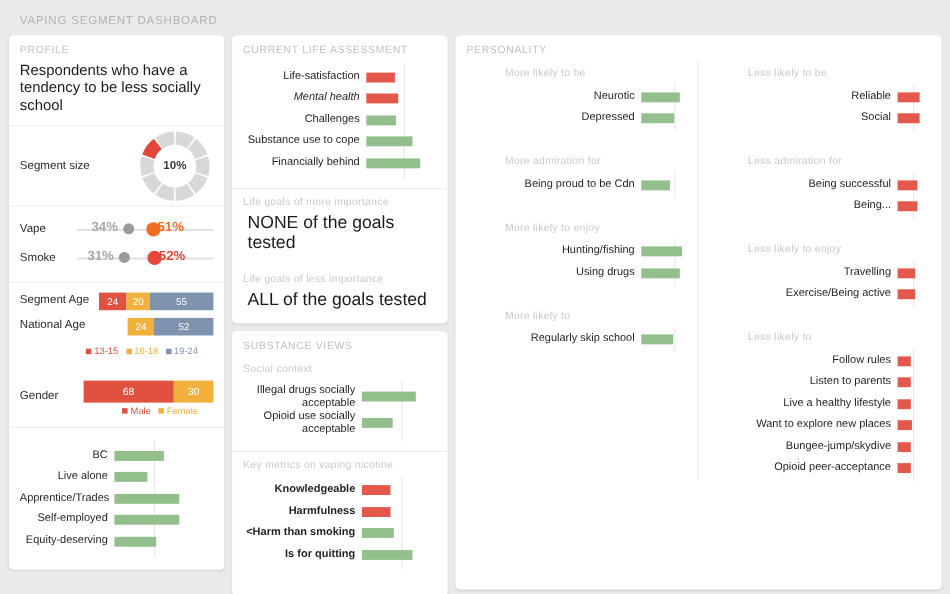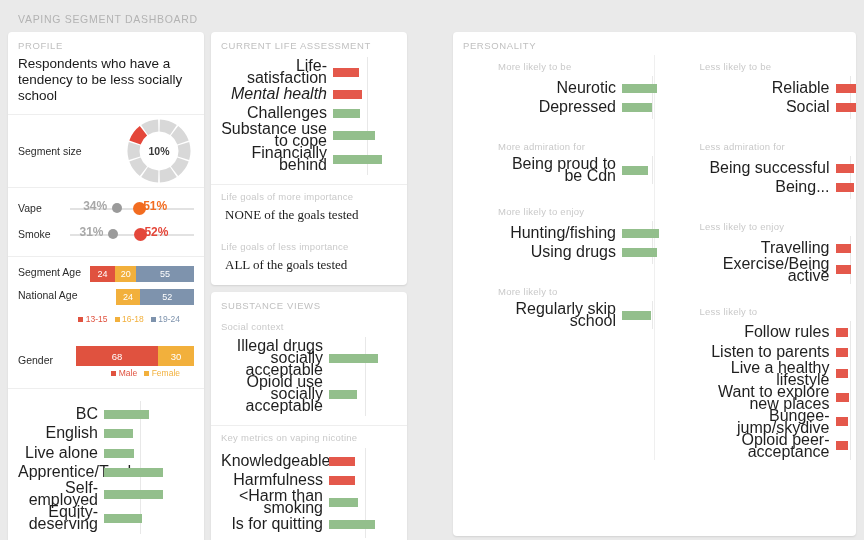--- a/index.html
+++ b/index.html
@@ -81,30 +81,30 @@
 
   .gender-block { padding: 6px 10px 6px 10px; }
   .gender-row { display: flex; align-items: flex-end; height: 28px; }
   .gender-name { width: 58px; font-size: 10.5px; color: #2b2b2b; }
   .gender-bar { flex: 1; display: flex; height: 20px; }
 
   
   .ax-chart { position: relative; padding: 3px 0 4px 0; }
   .ax-row { display: flex; align-items: center; min-height: 19.5px; }
   .ax-label {
-    font-size: 16px; color: #1f1f1f; text-align: right;
+    font-size: 10px; color: #1f1f1f; text-align: right;
     padding-right: 6px; line-height: 12px;
   }
   .ax-plot { position: relative; height: 19.5px; flex: 1; }
   .ax-bar { position: absolute; top: 5.5px; height: 9px; }
   .axis-line {
     position: absolute; width: 1px; background: #e8e8e8; z-index: 0;
   }
 
-  .goal-text { font-size: 13px; color: #1a1a1a; padding: 1px 10px 12px 14px; font-family: Liberation Serif, serif; }
+  .goal-text { font-size: 16px; color: #1a1a1a; padding: 1px 10px 12px 14px; }
 
   
   .pers-body { display: flex; }
   .pers-col { width: 50%; padding-left: 35px; }
   .pers-col.left { border-right: 1px solid #efefef; }
   .pers-spacer { height: 16px; }
 </style>
 </head>
 <body>
 
@@ -228,26 +228,20 @@
         <div class="card-pad" style="padding-top:12px;padding-bottom:12px;">
           <div class="ax-chart" id="traits-chart">
               <div class="axis-line" style="left: 122px; top: 0px; bottom: 0px;"></div>
               <div class="ax-row">
                 <div class="ax-label" style="width: 86px;">BC</div>
                 <div class="ax-plot">
                   <div class="ax-bar" style="left: 0px; width: 44.64px; background: rgb(147, 191, 140);"></div>
                 </div>
               </div>
               <div class="ax-row">
-                <div class="ax-label" style="width: 86px;">English</div>
-                <div class="ax-plot">
-                  <div class="ax-bar" style="left: 0px; width: 28.52px; background: rgb(147, 191, 140);"></div>
-                </div>
-              </div>
-              <div class="ax-row">
                 <div class="ax-label" style="width: 86px;">Live alone</div>
                 <div class="ax-plot">
                   <div class="ax-bar" style="left: 0px; width: 29.76px; background: rgb(147, 191, 140);"></div>
                 </div>
               </div>
               <div class="ax-row">
                 <div class="ax-label" style="width: 86px;">Apprentice/Trades</div>
                 <div class="ax-plot">
                   <div class="ax-bar" style="left: 0px; width: 58.9px; background: rgb(147, 191, 140);"></div>
                 </div>
@@ -331,21 +325,21 @@
               <div class="ax-row">
                 <div class="ax-label" style="width: 108px;">Opioid use socially acceptable</div>
                 <div class="ax-plot">
                   <div class="ax-bar" style="left: 0px; width: 27.6px; background: rgb(147, 191, 140);"></div>
                 </div>
               </div>
             </div>
         </div>
         <div class="hr"></div>
         <div class="sub-title">Key metrics on vaping nicotine</div>
-        <div class="card-pad" style="padding-top:1px;padding-bottom:24px;">
+        <div class="card-pad" style="padding-top:1px;padding-bottom:24px;font-weight:bold;">
           <div class="ax-chart" id="km-chart">
               <div class="axis-line" style="left: 144px; top: 0px; bottom: 0px;"></div>
               <div class="ax-row">
                 <div class="ax-label" style="width: 108px;">Knowledgeable</div>
                 <div class="ax-plot">
                   <div class="ax-bar" style="left: 0px; width: 26.4px; background: rgb(228, 88, 75);"></div>
                 </div>
               </div>
               <div class="ax-row">
                 <div class="ax-label" style="width: 108px;">Harmfulness</div>
@@ -365,21 +359,21 @@
                   <div class="ax-bar" style="left: 0px; width: 45.6px; background: rgb(147, 191, 140);"></div>
                 </div>
               </div>
             </div>
         </div>
       </div>
 
     </div>
 
     <div class="col-3">
-      <div class="card" style="min-height:504px;margin-left:39px;">
+      <div class="card" style="min-height:504px;">
         <div class="card-title">PERSONALITY</div>
         <div class="pers-body">
           <div class="pers-col left" id="pers-left">
               <div class="sub-title">More likely to be</div>
               <div class="ax-chart" style="padding: 2px 14px 2px 6px;">
                 <div class="axis-line" style="top: 0px; bottom: 0px; left: 164px;"></div>
                 <div class="ax-row">
                   <div class="ax-label" style="width: 128px;">Neurotic</div>
                   <div class="ax-plot">
                     <div class="ax-bar" style="left: 0px; width: 34.8px; background: rgb(147, 191, 140);"></div>

